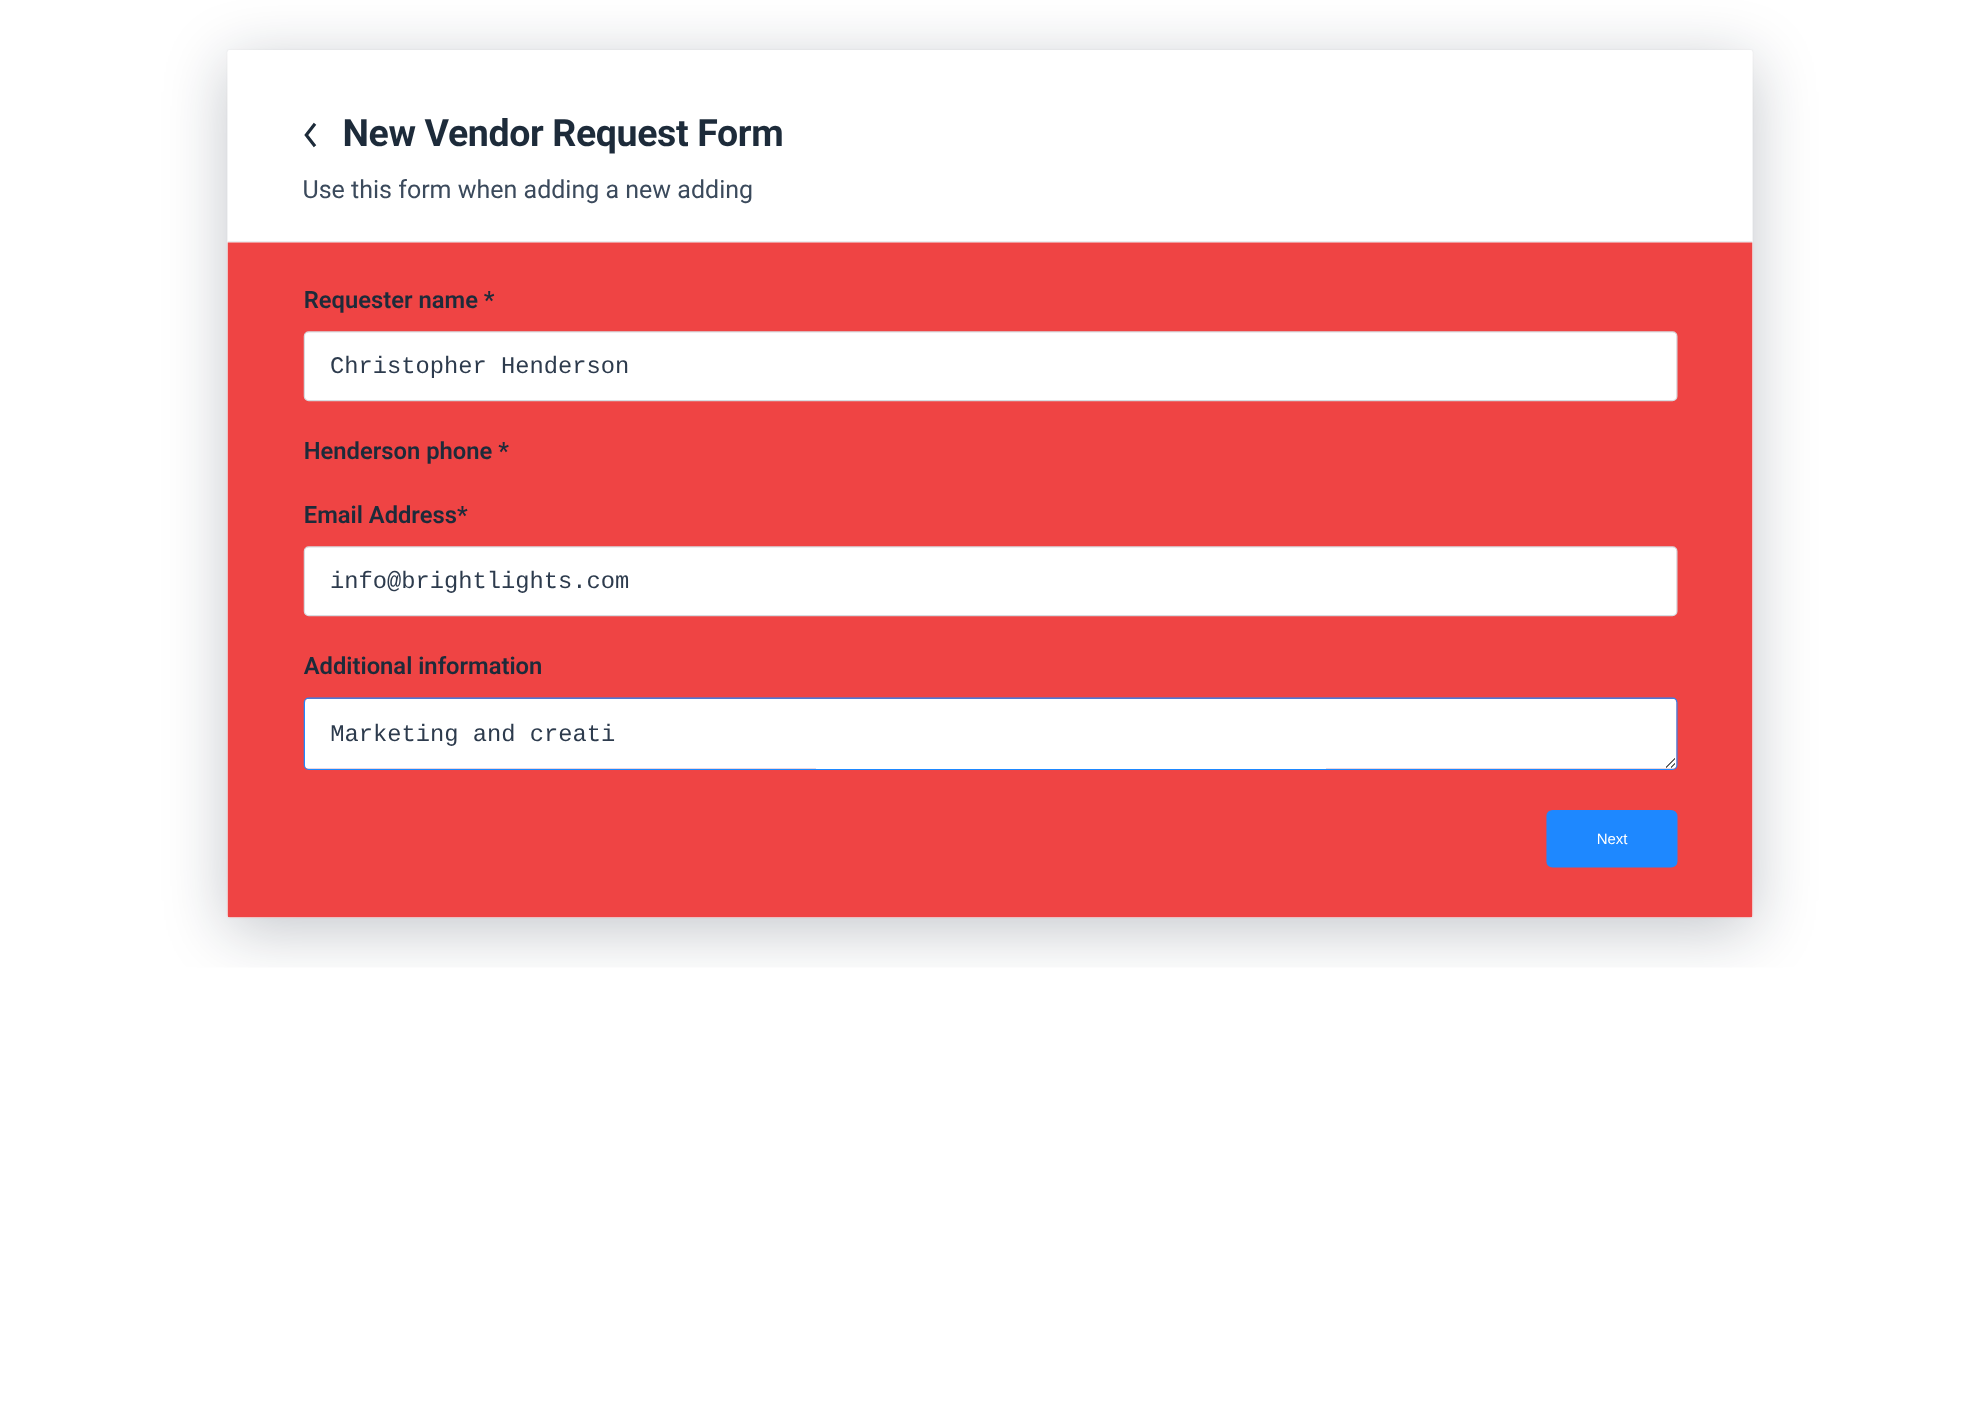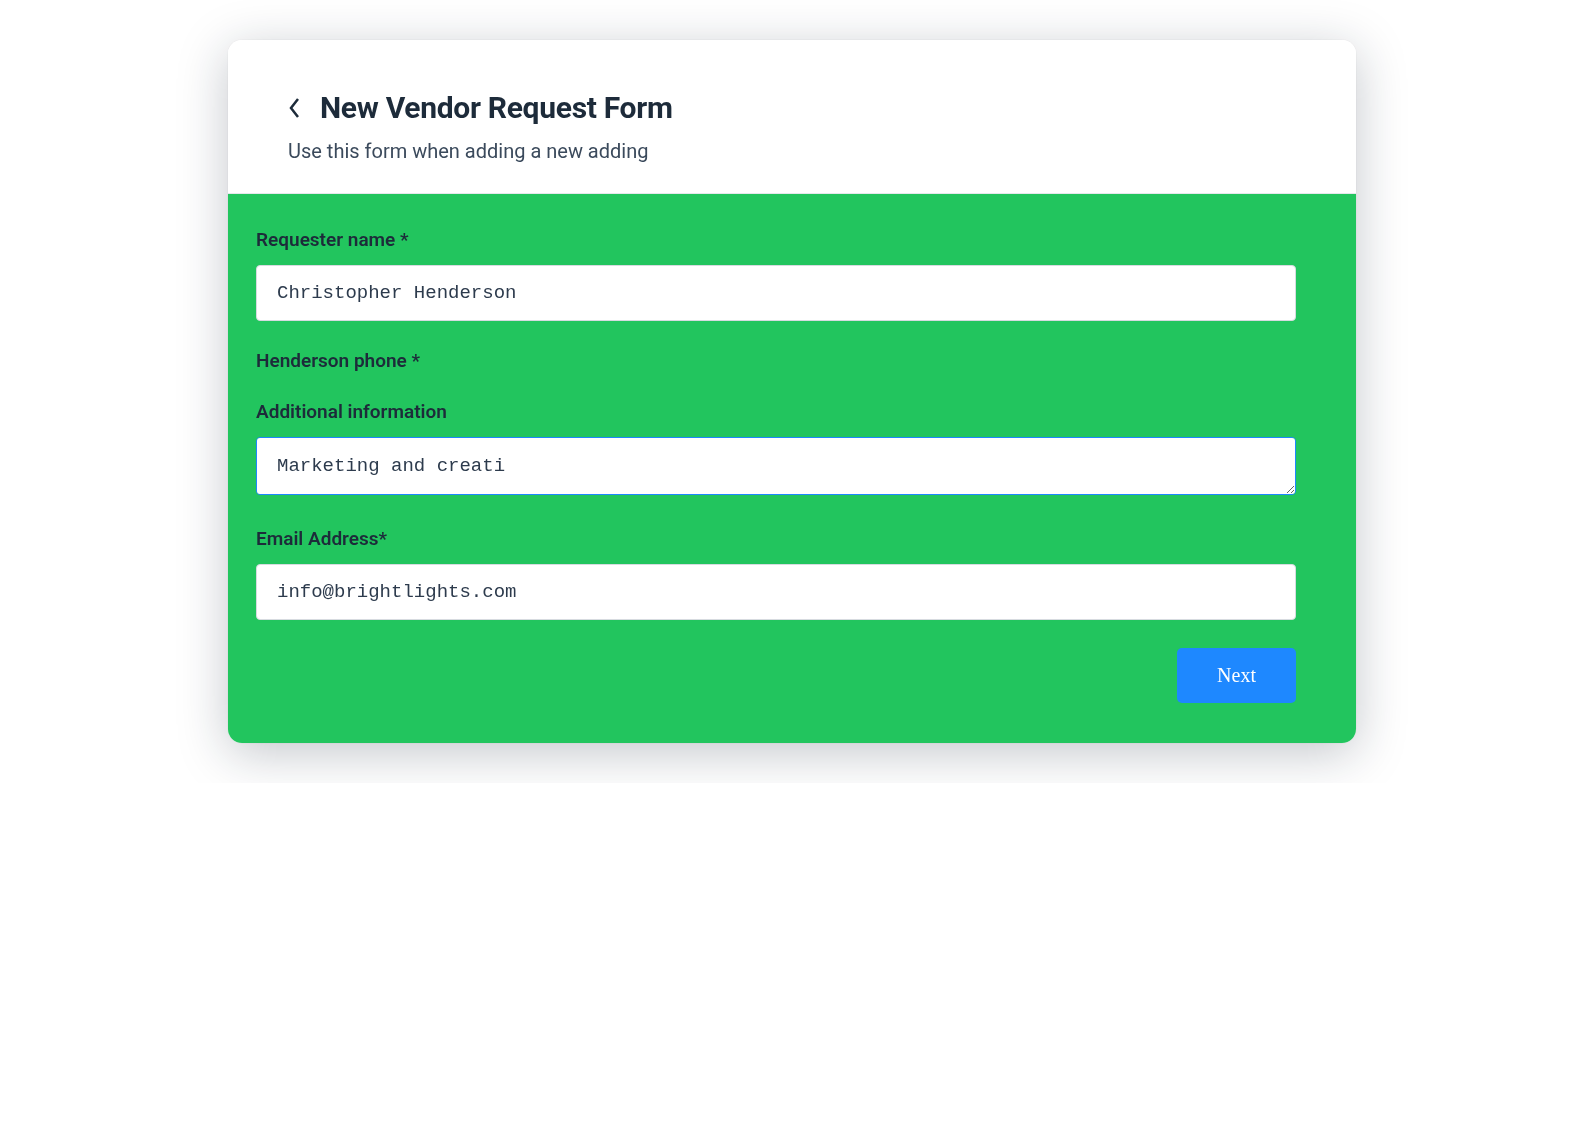--- a/index.html
+++ b/index.html
@@ -9,23 +9,23 @@
     }
     body {
       font-family: -apple-system, BlinkMacSystemFont, "Segoe UI", Roboto, "Helvetica Neue", Arial, sans-serif;
       background: #ffffff;
       padding: 40px;
       display: flex;
       justify-content: center;
       align-items: flex-start;
     }
     .card {
-      width: 1128px;
+      width: 1220px;
       background: #ffffff;
-      border-radius: 14px;
+      border-radius: 2px;
       box-shadow: 0 10px 50px rgba(20, 30, 50, 0.25), 0 0 0 1px rgba(0,0,0,0.02);
       overflow: hidden;
     }
     .card-header {
       padding: 50px 60px 30px 60px;
       border-bottom: 1px solid #e5e8ec;
       background: #ffffff;
     }
     .title-row {
       display: flex;
@@ -52,22 +52,22 @@
       font-weight: 700;
       color: #1d2b3a;
       letter-spacing: -0.01em;
     }
     .page-subtitle {
       font-size: 20px;
       color: #3b4a5c;
       font-weight: 400;
     }
     .card-body {
-      background: #22c55e;
-      padding: 34px 60px 40px 28px;
+      background: #ef4444;
+      padding: 34px 60px 40px 61px;
     }
     .form-group {
       margin-bottom: 28px;
     }
     .form-label {
       display: block;
       font-size: 19px;
       font-weight: 600;
       color: #1d2b3a;
       margin-bottom: 14px;
@@ -96,24 +96,24 @@
       display: flex;
       justify-content: flex-end;
       margin-top: 28px;
     }
     .btn-primary {
       background: #1e88ff;
       color: #ffffff;
       border: none;
       border-radius: 5px;
       padding: 16px 40px;
-      font-size: 20px;
+      font-size: 12px;
       font-weight: 500;
       cursor: pointer;
-      font-family: Liberation Serif, serif;
+      font-family: Liberation Sans, sans-serif;
     }
   </style>
 </head>
 <body>
 
 <div class="card">
   <div class="card-header">
     <div class="title-row">
       <span class="back-icon">
         <svg viewBox="0 0 14 22">
@@ -130,27 +130,27 @@
     <div class="form-group">
       <label class="form-label">Requester name *</label>
       <input type="text" class="form-input" value="Christopher Henderson" style="">
     </div>
 
     <div class="form-group">
       <label class="form-label">Henderson phone *</label>
     </div>
 
     <div class="form-group">
-      <label class="form-label">Additional information</label>
-      <textarea class="form-textarea focused" style="">Marketing and creati</textarea>
+      <label class="form-label">Email Address*</label>
+      <input type="text" class="form-input" value="info@brightlights.com" style="">
     </div>
 
     <div class="form-group">
-      <label class="form-label">Email Address*</label>
-      <input type="text" class="form-input" value="info@brightlights.com" style="">
+      <label class="form-label">Additional information</label>
+      <textarea class="form-textarea focused" style="">Marketing and creati</textarea>
     </div>
 
     <div class="button-row">
       <button class="btn-primary">Next</button>
     </div>
 
   </div>
 </div>
 
 </body></html>

